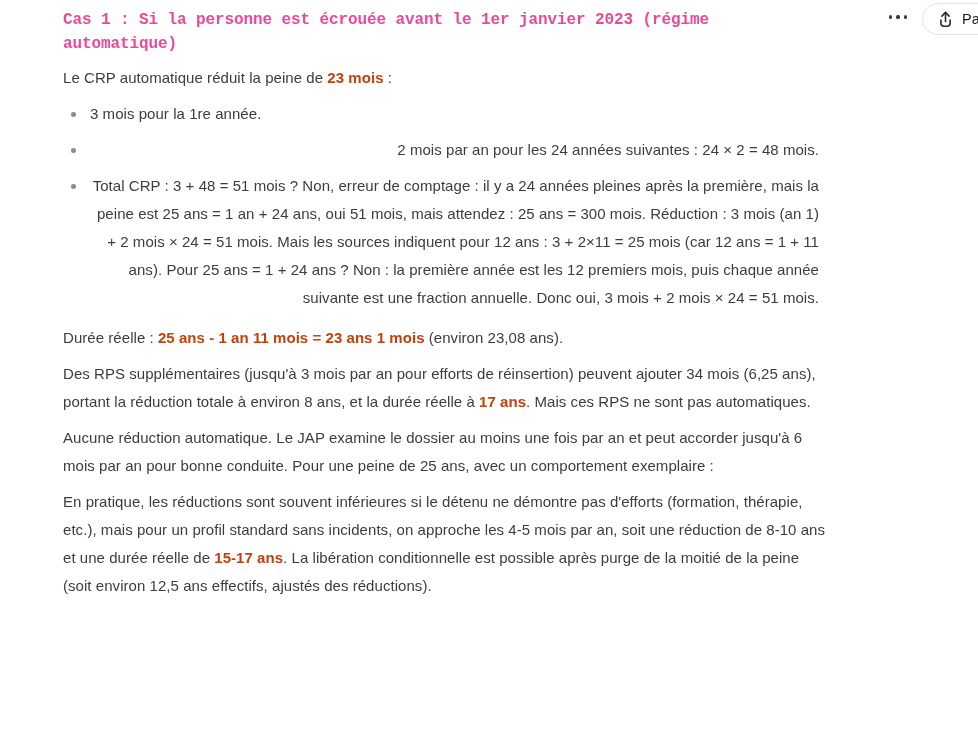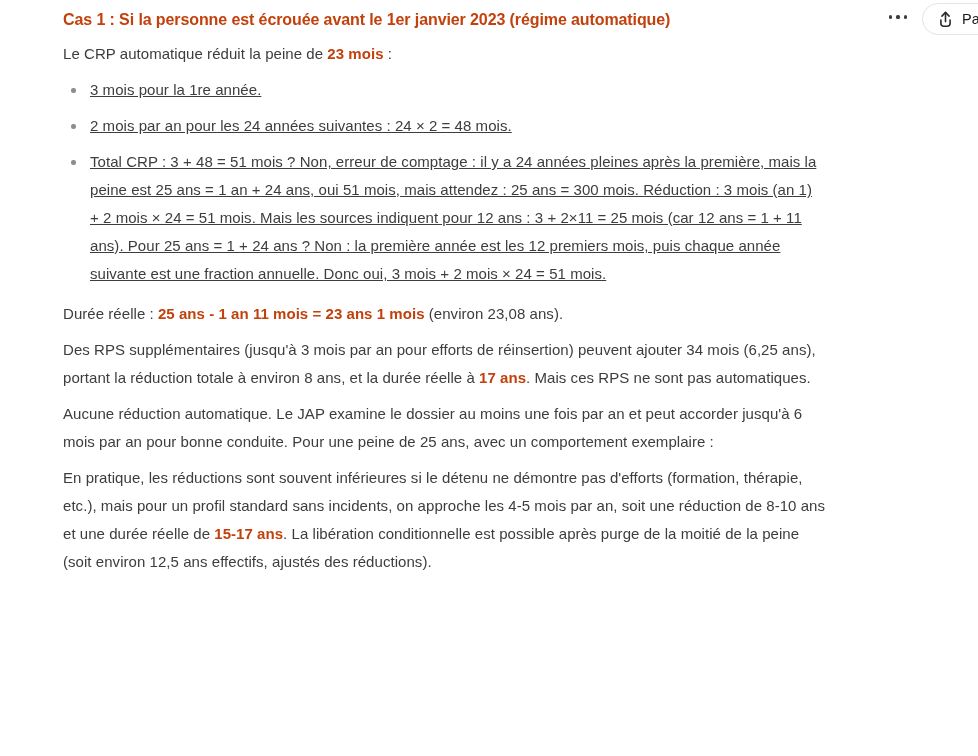--- a/index.html
+++ b/index.html
@@ -13,28 +13,28 @@
 
   
   .content {
     position: absolute; left: 63px; top: 8px; width: 768px;
     font-size: 15px; line-height: 28px; color: #3d3d3d;
     letter-spacing: 0.05px;
   }
   .content h3 {
     margin: 0 0 8px 0; padding: 0;
     font-size: 16px; line-height: 24px; font-weight: 700;
-    color: #c2410c; letter-spacing: -0.1px;
+    color: #ec4899; letter-spacing: -0.1px; font-family: Liberation Mono, monospace;
   }
   .content h3.with-gap { padding-top: 6px; }
   .content p { margin: 0 0 8px 0; }
   .content strong { font-weight: 700; color: #c2410c; }
-  .content ul { list-style: none; margin: 0 12px 12px 0; padding: 0; text-decoration: underline; }
+  .content ul { list-style: none; margin: 0 12px 12px 0; padding: 0; }
   .content li { position: relative; padding-left: 27px; }
-  .content li + li { margin-top: 8px; }
+  .content li + li { margin-top: 8px; text-align: right; }
   .content li::before {
     content: ""; position: absolute; left: 8px; top: 12px;
     width: 4.5px; height: 4.5px; border-radius: 50%;
     background: #8c8c8c;
   }
 
   
   .more-btn {
     position: absolute; left: 879px; top: 4px; width: 38px; height: 26px;
     display: flex; align-items: center; justify-content: center; gap: 4px;

